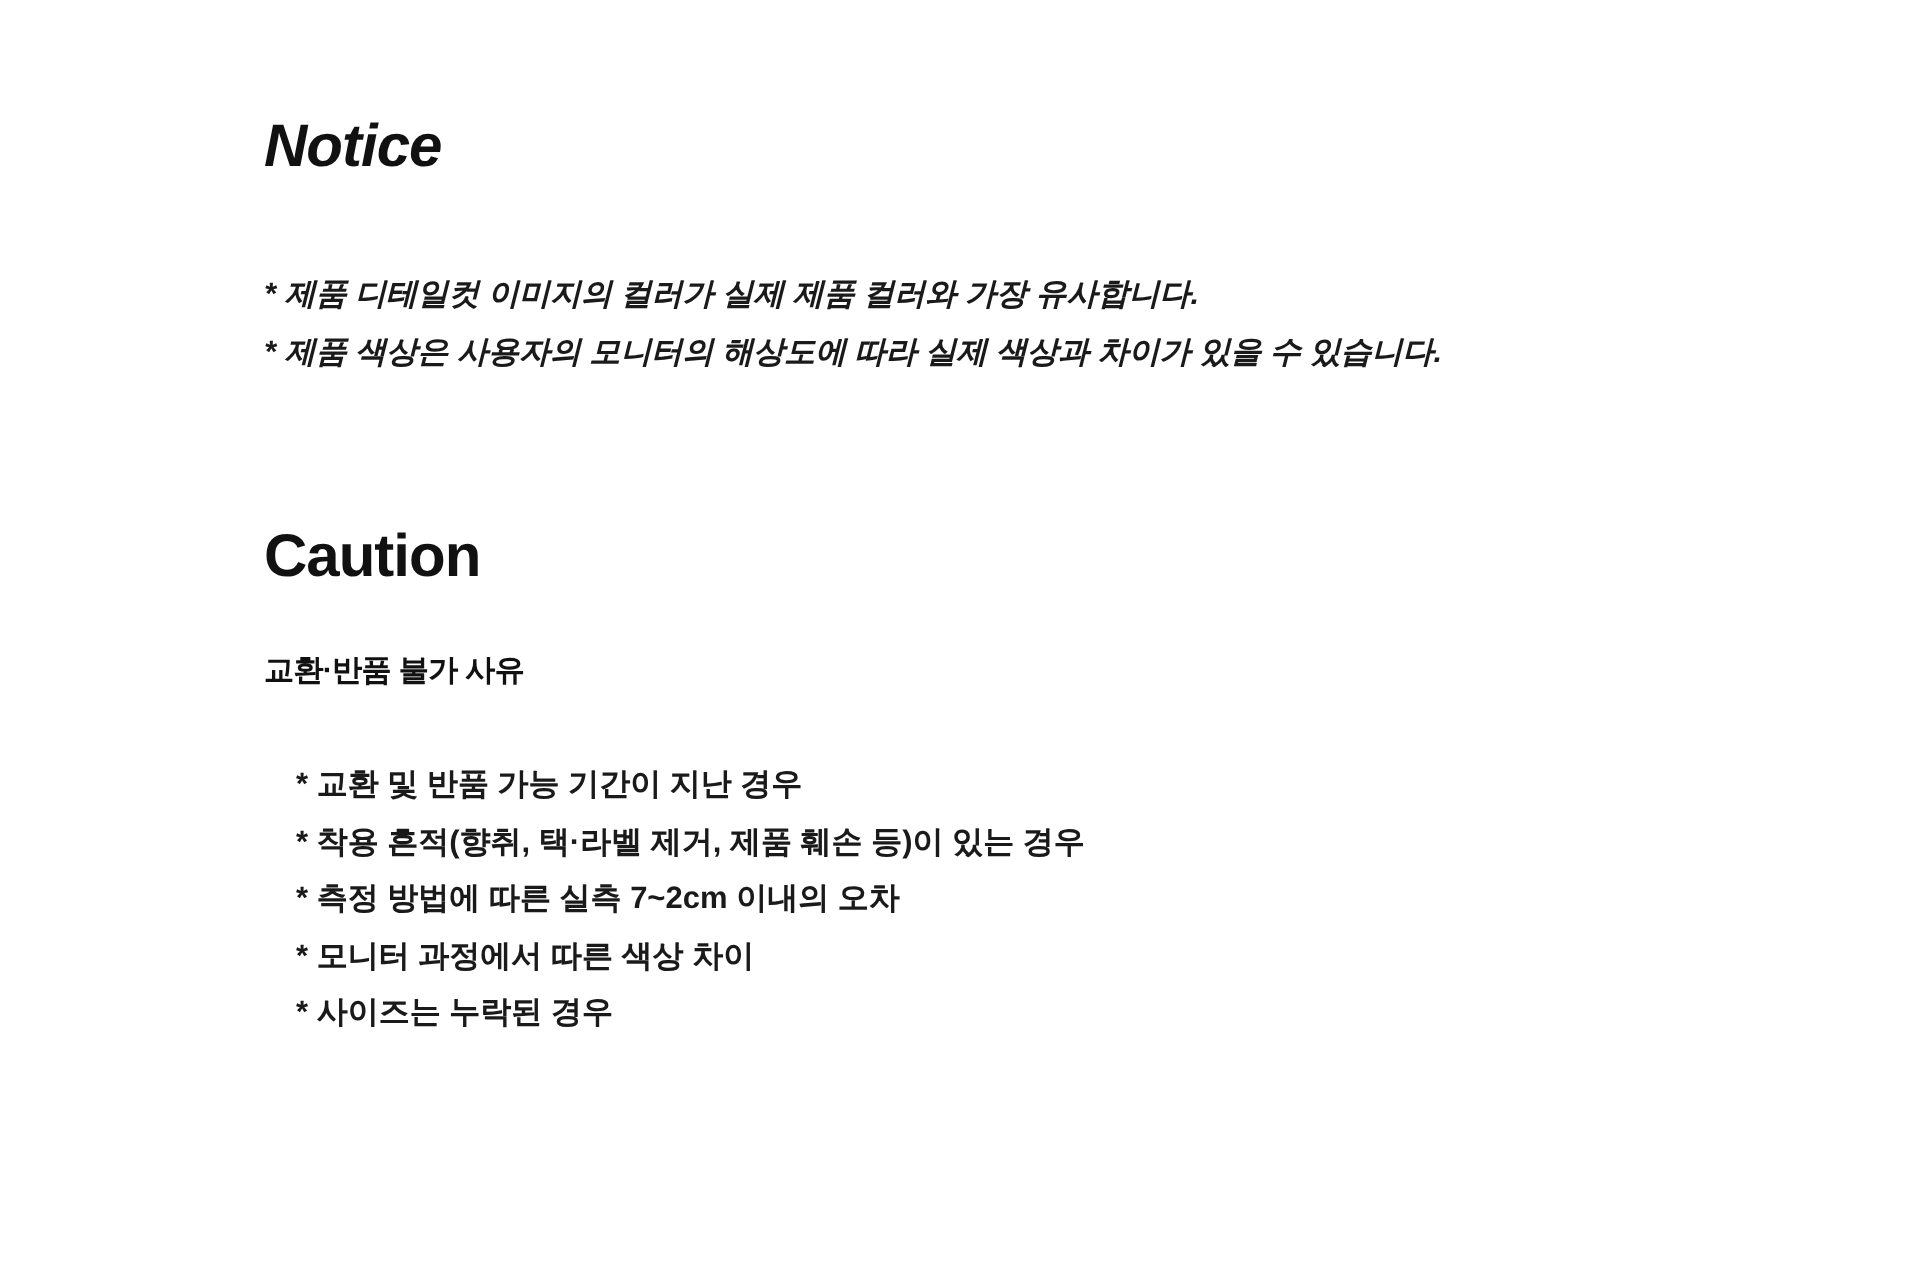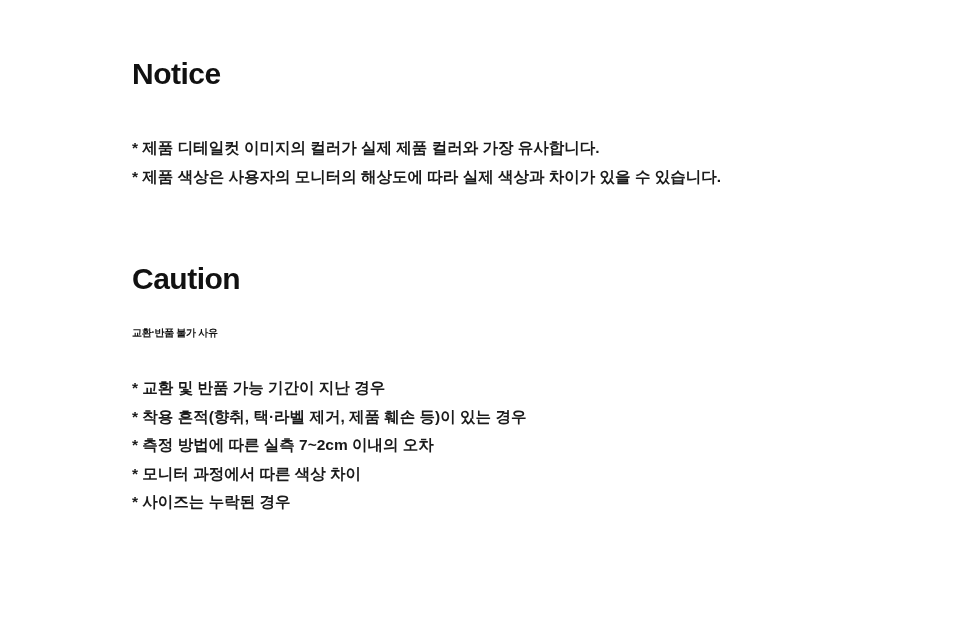--- a/index.html
+++ b/index.html
@@ -19,20 +19,21 @@
     width: 960px;
     height: 639px;
     box-sizing: border-box;
     padding: 0 0 0 132px;
   }
   .section-notice {
     position: absolute;
     left: 132px;
     top: 56px;
     width: 790px;
+    font-style: italic;
   }
   .section-caution {
     position: absolute;
     left: 132px;
     top: 261px;
     width: 790px;
   }
   h2.heading {
     margin: 0;
     font-size: 30px;
@@ -52,30 +53,30 @@
     color: #1a1a1a;
     line-height: 1.0;
     margin-bottom: 13px;
     white-space: nowrap;
   }
   .notice-list {
     margin-top: 48px;
   }
   .subheading {
     margin: 0;
-    font-size: 10px;
+    font-size: 15px;
     font-weight: bold;
     color: #111111;
     letter-spacing: -0.3px;
   }
   .caution-sub {
     margin-top: 29px;
   }
   .caution-list {
-    margin: 0;
+    margin: 16px;
     padding: 0;
     list-style: none;
     margin-top: 40px;
   }
   .caution-list li {
     font-size: 15.5px;
     font-weight: bold;
     color: #1a1a1a;
     line-height: 1.0;
     margin-bottom: 13px;

